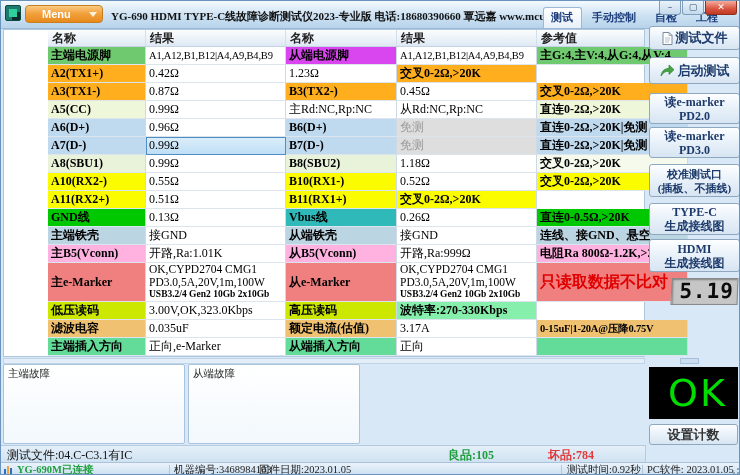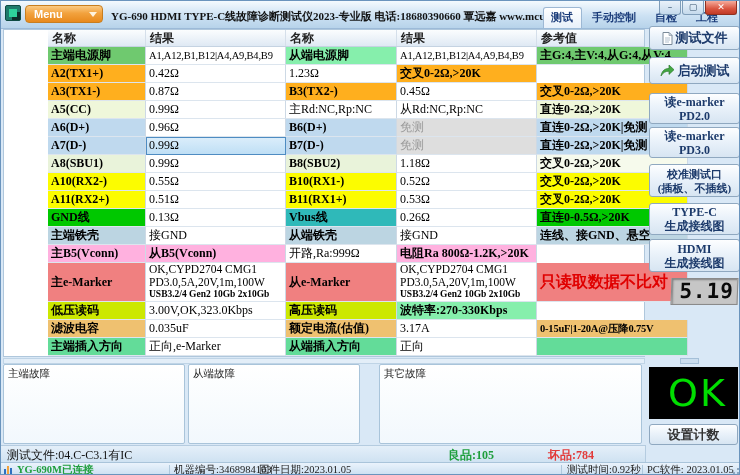--- a/index.html
+++ b/index.html
@@ -10,21 +10,21 @@
   
   .titlebar { position:absolute; left:0; top:0; width:740px; height:28px;
     background:linear-gradient(#F4FAFE,#CCE1F3 55%,#B7D3EA); border-bottom:1px solid #9CBAD8; }
   .app-icon { position:absolute; left:4px; top:4px; width:16px; height:16px;
     background:#1E7A6C; border:1px solid #0E4A42; border-radius:2px; }
   .app-icon::after { content:""; position:absolute; left:3px; top:3px; width:8px; height:8px;
     background:#2ED19A; box-shadow:3px 3px 0 #0D2E2A; }
   .menu-btn { position:absolute; left:24px; top:4px; width:78px; height:18px;
     background:linear-gradient(#FBCB84,#F2A23E 45%,#E8891C); border:1px solid #C87E1F;
     border-radius:4px; color:#FFF; font-weight:bold; font-size:11px;
-    display:flex; align-items:center; padding-left:8px; cursor:pointer;
+    display:flex; align-items:center; padding-left:16px; cursor:pointer;
     font-family:"Liberation Sans",sans-serif; }
   .menu-caret { position:absolute; right:5px; top:6px; width:0; height:0;
     border-left:4px solid transparent; border-right:4px solid transparent;
     border-top:5px solid #FFF3DF; }
   .title-text { position:absolute; left:110px; right:160px; top:8px; text-align:center;
     font-size:11px; font-weight:bold; color:#111; white-space:nowrap; overflow:hidden; }
 
   .tabs { position:absolute; right:14px; bottom:0; display:flex; gap:2px; }
   .tab { padding:2px 8px 3px 7px; font-size:11px; font-weight:bold; color:#1B3C7A;
     border:1px solid transparent; border-bottom:none; border-radius:3px 3px 0 0; cursor:pointer; }
@@ -162,21 +162,21 @@
         <div class="hcell">名称</div>
         <div class="hcell">结果</div>
         <div class="hcell">名称</div>
         <div class="hcell">结果</div>
         <div class="hcell">参考值</div>
       </div>
     <div>
         <div class="trow">
           <div class="tcell bold" style="background: rgb(111, 201, 111);">主端电源脚</div>
           <div class="tcell condensed">A1,A12,B1,B12|A4,A9,B4,B9</div>
-          <div class="tcell bold" style="background: #86efac;">从端电源脚</div>
+          <div class="tcell bold" style="background: #d946ef;">从端电源脚</div>
           <div class="tcell condensed">A1,A12,B1,B12|A4,A9,B4,B9</div>
           <div class="tcell bold" style="background: rgb(111, 201, 111);">主G:4,主V:4,从G:4,从V:4</div>
         </div>
         <div class="trow">
           <div class="tcell bold" style="background: rgb(255, 175, 30);">A2(TX1+)</div>
           <div class="tcell">0.42Ω</div>
           <div class="tcell">1.23Ω</div>
           <div class="tcell bold" style="background: rgb(255, 175, 30);">交叉0-2Ω,&gt;20K</div>
         </div>
         <div class="trow">
@@ -218,39 +218,39 @@
           <div class="tcell bold" style="background: rgb(252, 252, 0);">A10(RX2-)</div>
           <div class="tcell">0.55Ω</div>
           <div class="tcell bold" style="background: rgb(252, 252, 0);">B10(RX1-)</div>
           <div class="tcell">0.52Ω</div>
           <div class="tcell bold" style="background: rgb(252, 252, 0);">交叉0-2Ω,&gt;20K</div>
         </div>
         <div class="trow">
           <div class="tcell bold" style="background: rgb(252, 252, 0);">A11(RX2+)</div>
           <div class="tcell">0.51Ω</div>
           <div class="tcell bold" style="background: rgb(252, 252, 0);">B11(RX1+)</div>
-          <div class="tcell">0.53Ω</div>
           <div class="tcell bold" style="background: rgb(252, 252, 0);">交叉0-2Ω,&gt;20K</div>
         </div>
         <div class="trow">
           <div class="tcell bold" style="background: rgb(0, 200, 0);">GND线</div>
           <div class="tcell">0.13Ω</div>
           <div class="tcell bold" style="background: rgb(47, 185, 185);">Vbus线</div>
           <div class="tcell">0.26Ω</div>
           <div class="tcell bold" style="background: rgb(0, 200, 0);">直连0-0.5Ω,&gt;20K</div>
         </div>
         <div class="trow">
           <div class="tcell bold" style="background: rgb(188, 213, 226);">主端铁壳</div>
           <div class="tcell">接GND</div>
           <div class="tcell bold" style="background: rgb(188, 213, 226);">从端铁壳</div>
           <div class="tcell">接GND</div>
           <div class="tcell bold" style="background: rgb(188, 213, 226);">连线、接GND、悬空</div>
         </div>
         <div class="trow">
           <div class="tcell bold" style="background: rgb(255, 177, 223);">主B5(Vconn)</div>
+          <div class="tcell">开路,Ra:1.01K</div>
           <div class="tcell bold" style="background: rgb(255, 177, 223);">从B5(Vconn)</div>
           <div class="tcell">开路,Ra:999Ω</div>
           <div class="tcell bold" style="background: rgb(255, 177, 223);">电阻Ra 800Ω-1.2K,&gt;20K</div>
         </div>
         <div class="trow tall">
           <div class="tcell bold" style="background: rgb(240, 128, 128);">主e-Marker</div>
           <div class="tcell">
             <div class="ln">OK,CYPD2704 CMG1</div>
             <div class="ln">PD3.0,5A,20V,1m,100W</div>
             <div class="ln small">USB3.2/4 Gen2 10Gb 2x10Gb</div>
@@ -287,23 +287,20 @@
   </div>
 
   <div class="hscroll"></div>
   <div class="hthumb"></div>
 
   <div class="fault fault-main">
     <span>主端故障</span>
   </div>
   <div class="fault fault-slave">
     <span>从端故障</span>
-  </div>
-  <div class="fault fault-other">
-    <span>其它故障</span>
   </div>
 
   <div id="right-panel">
       <div class="rbtn btn-test-file row">
         <span style="display: inline-flex;">
           <svg width="11" height="13" viewBox="0 0 11 13">
             <path d="M1 .5h6l3 3v9H1z" fill="#fff" stroke="#7A8A99"></path>
             <path d="M7 .5l3 3H7z" fill="#D8E2EC" stroke="#7A8A99" stroke-width=".6"></path>
             <path d="M3 6h5M3 8h5M3 10h4" stroke="#9FB0C0" stroke-width=".8"></path>
           </svg>

